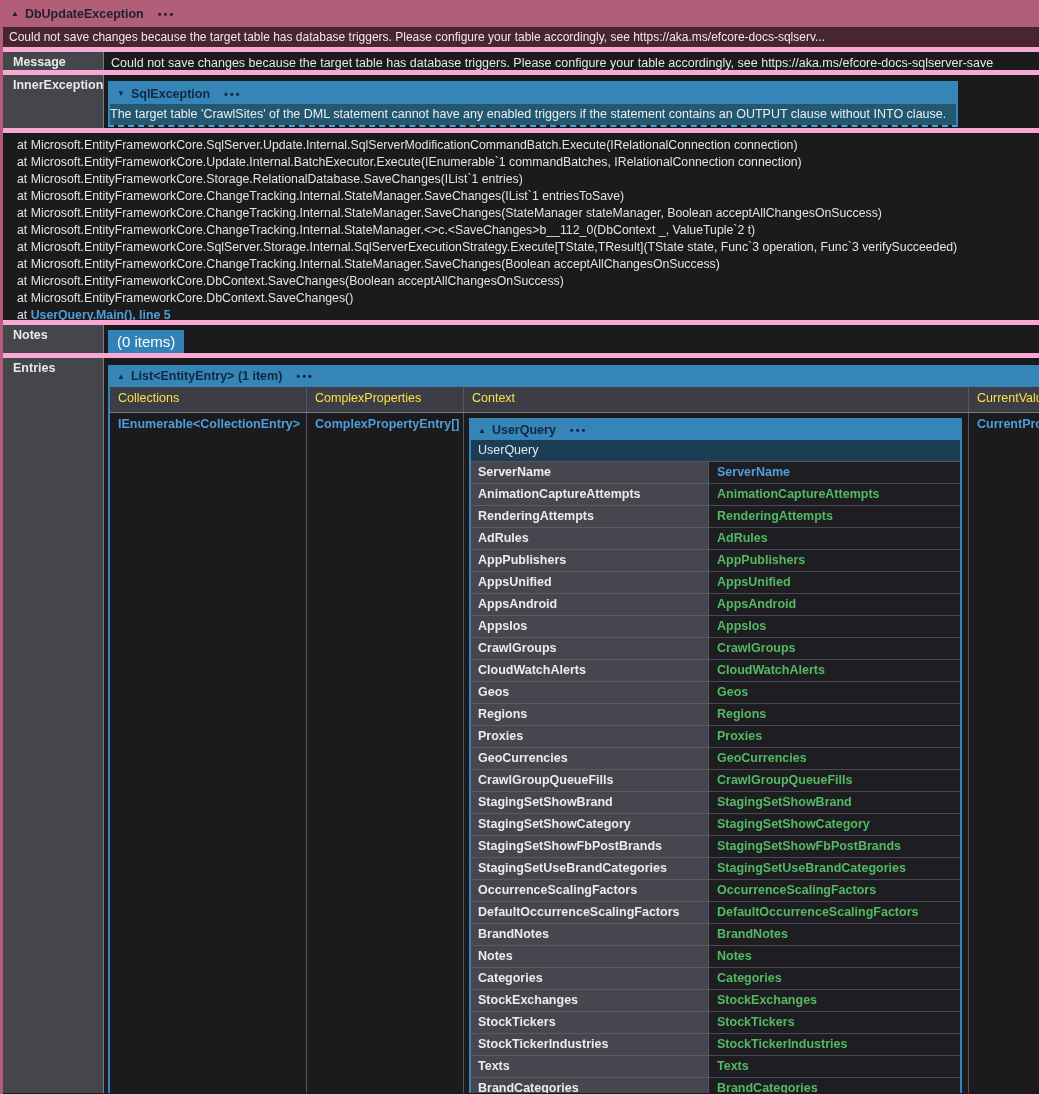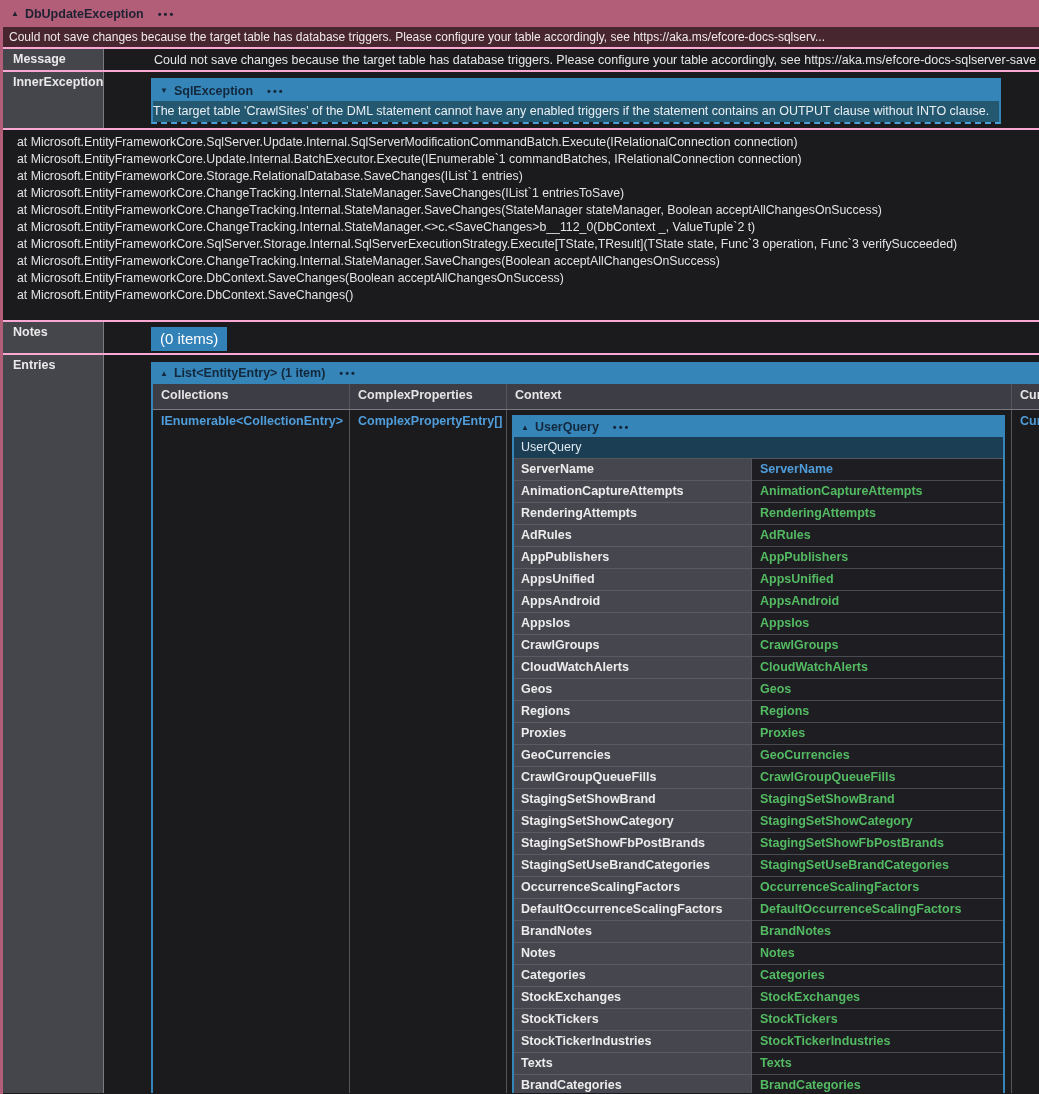--- a/index.html
+++ b/index.html
@@ -10,21 +10,21 @@
 
   
   .ex-title { height:27px; background:#b25e79; color:#1e2130; font-size:12.5px; font-weight:bold;
               display:flex; align-items:center; padding-left:8px; cursor:default; }
   .tri { font-size:8px; margin-right:6px; }
   .dots { margin-left:14px; font-weight:bold; letter-spacing:2px; font-size:11px; }
   .ex-summary { height:20px; background:#482630; color:#f0e9eb; font-size:12px; line-height:20px;
                 padding-left:6px; white-space:nowrap; overflow:hidden; }
 
   
-  .ex-row { display:flex; border-top:2px solid #f9a8d4;gap:43px; }
+  .ex-row { display:flex; border-top:5px solid #f9a8d4; }
   .ex-label { width:101px; background:#45454c; color:#e9e9e9; font-size:12.5px; font-weight:600;
               padding:3px 0 0 10px; border-right:1px solid #7a7a82; flex:none; }
   .ex-content { flex:1; background:#1b1b1e; overflow:hidden; position:relative; }
 
   .row-message .ex-content { line-height:22px; }
   .row-message { height:23px; }
   .msg-text { color:#e6e6e6; font-size:12.5px; white-space:nowrap; padding-left:7px; }
 
   .row-inner { height:58px; }
   .row-inner .ex-content { padding:6px 0 0 4px; }
@@ -46,21 +46,21 @@
                font-family:"Liberation Sans","DejaVu Sans",sans-serif; }
 
   .row-entries { height:740px; }
   .row-entries .ex-content { padding:7px 0 0 4px; }
 
   
   .list-table { width:931px; border-left:2px solid #3585b9; height:733px; display:flex; flex-direction:column; }
   .list-header { height:22px; background:#3585b9; color:#13283c; font-size:12.5px; font-weight:bold;
                  display:flex; align-items:center; padding-left:7px; flex:none; }
   .list-colheads { display:flex; height:26px; background:#3d3d45; border-bottom:1px solid #7a7a82; flex:none; }
-  .col-h { color:#e5e5e5; font-size:12.5px; font-weight:bold; padding:4px 0 0 8px;
+  .col-h { color:#fde047; font-size:12.5px; font-weight:normal; padding:4px 0 0 8px;
            border-right:1px solid #55555d; white-space:nowrap; overflow:hidden; }
   .list-datarow { display:flex; flex:1; overflow:hidden; }
   .cell { border-right:1px solid #55555d; overflow:hidden; }
   .w-collections { width:197px; flex:none; }
   .w-complex { width:157px; flex:none; }
   .w-context { width:505px; flex:none; }
   .w-current { flex:1; border-right:none; }
   .cell-link { display:block; color:#4f9edb; font-size:12.5px; font-weight:bold; padding:4px 0 0 8px;
                white-space:nowrap; cursor:pointer; }
   .cell.w-context { padding:5px 0 0 5px; }
@@ -121,20 +121,23 @@
       <div class="stack-line">at Microsoft.EntityFrameworkCore.SqlServer.Update.Internal.SqlServerModificationCommandBatch.Execute(IRelationalConnection connection)</div>
         <div class="stack-line">at Microsoft.EntityFrameworkCore.Update.Internal.BatchExecutor.Execute(IEnumerable`1 commandBatches, IRelationalConnection connection)</div>
         <div class="stack-line">at Microsoft.EntityFrameworkCore.Storage.RelationalDatabase.SaveChanges(IList`1 entries)</div>
         <div class="stack-line">at Microsoft.EntityFrameworkCore.ChangeTracking.Internal.StateManager.SaveChanges(IList`1 entriesToSave)</div>
         <div class="stack-line">at Microsoft.EntityFrameworkCore.ChangeTracking.Internal.StateManager.SaveChanges(StateManager stateManager, Boolean acceptAllChangesOnSuccess)</div>
         <div class="stack-line">at Microsoft.EntityFrameworkCore.ChangeTracking.Internal.StateManager.&lt;&gt;c.&lt;SaveChanges&gt;b__112_0(DbContext _, ValueTuple`2 t)</div>
         <div class="stack-line">at Microsoft.EntityFrameworkCore.SqlServer.Storage.Internal.SqlServerExecutionStrategy.Execute[TState,TResult](TState state, Func`3 operation, Func`3 verifySucceeded)</div>
         <div class="stack-line">at Microsoft.EntityFrameworkCore.ChangeTracking.Internal.StateManager.SaveChanges(Boolean acceptAllChangesOnSuccess)</div>
         <div class="stack-line">at Microsoft.EntityFrameworkCore.DbContext.SaveChanges(Boolean acceptAllChangesOnSuccess)</div>
         <div class="stack-line">at Microsoft.EntityFrameworkCore.DbContext.SaveChanges()</div>
+        <div class="stack-line">
+        <span>at </span><span class="link">UserQuery.Main(), line 5</span>
+      </div>
     </div>
   </div>
 
   <div class="ex-row row-data">
     <div class="ex-label">Notes</div>
     <div class="ex-content">
       <button class="items-btn">(0 items)</button>
     </div>
   </div>
 

